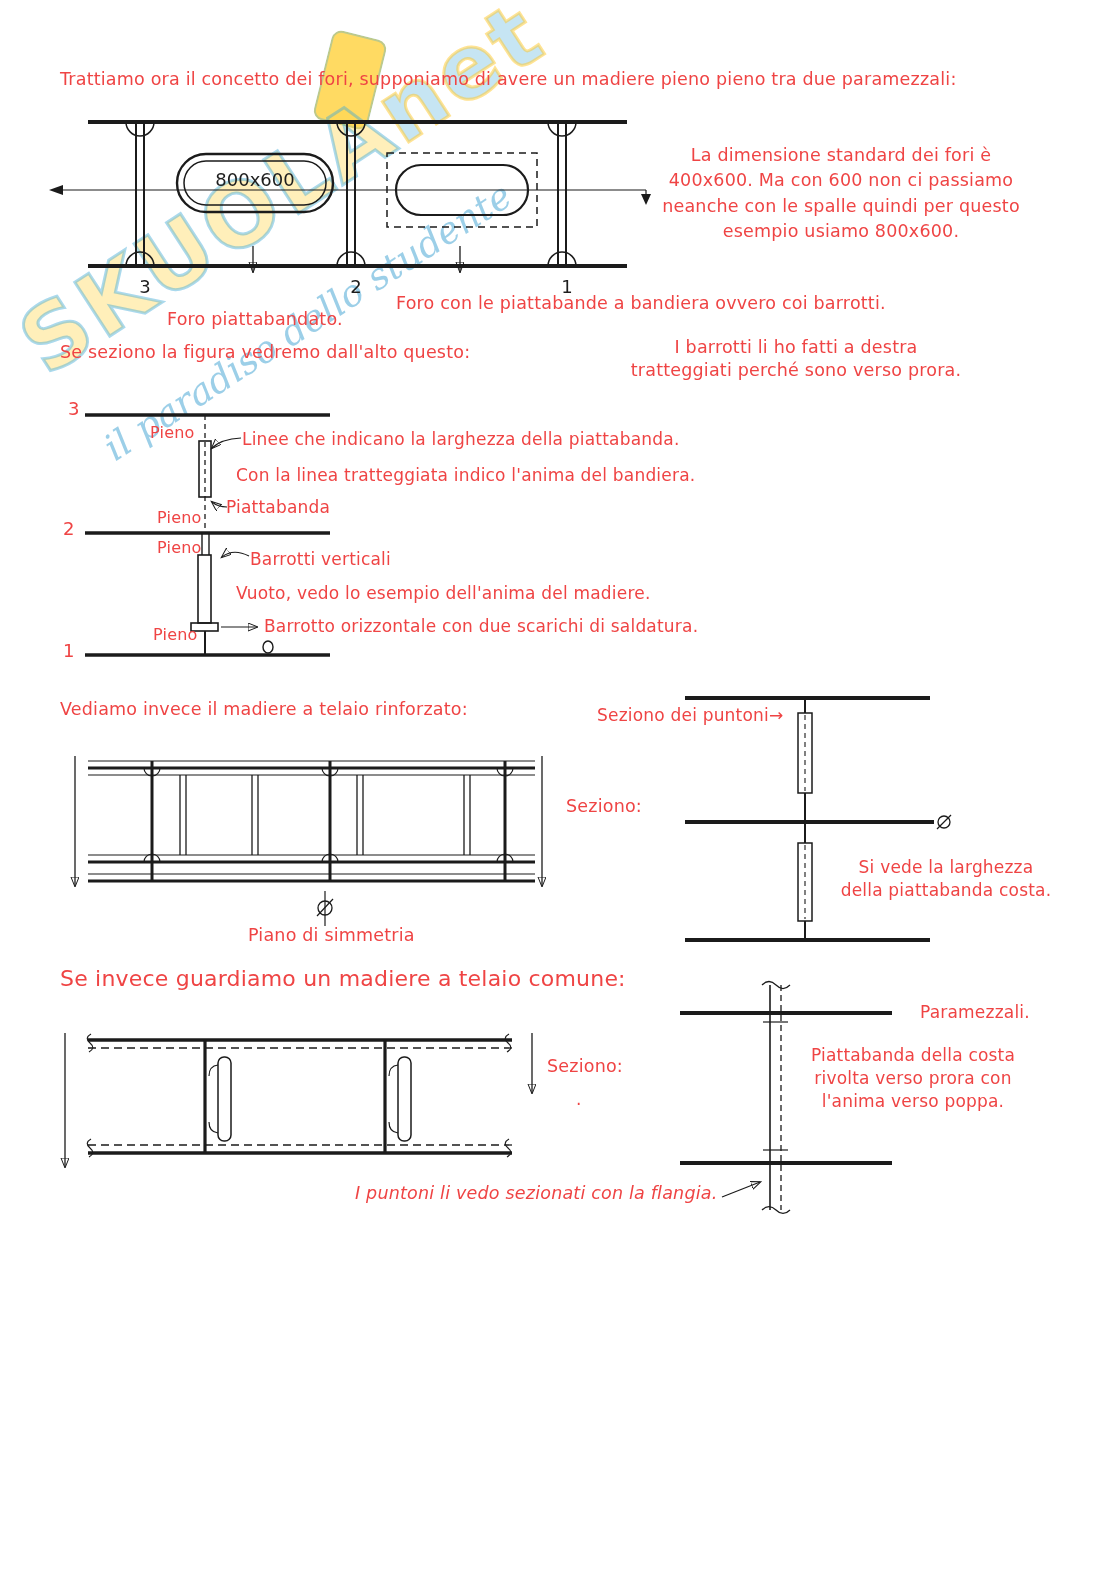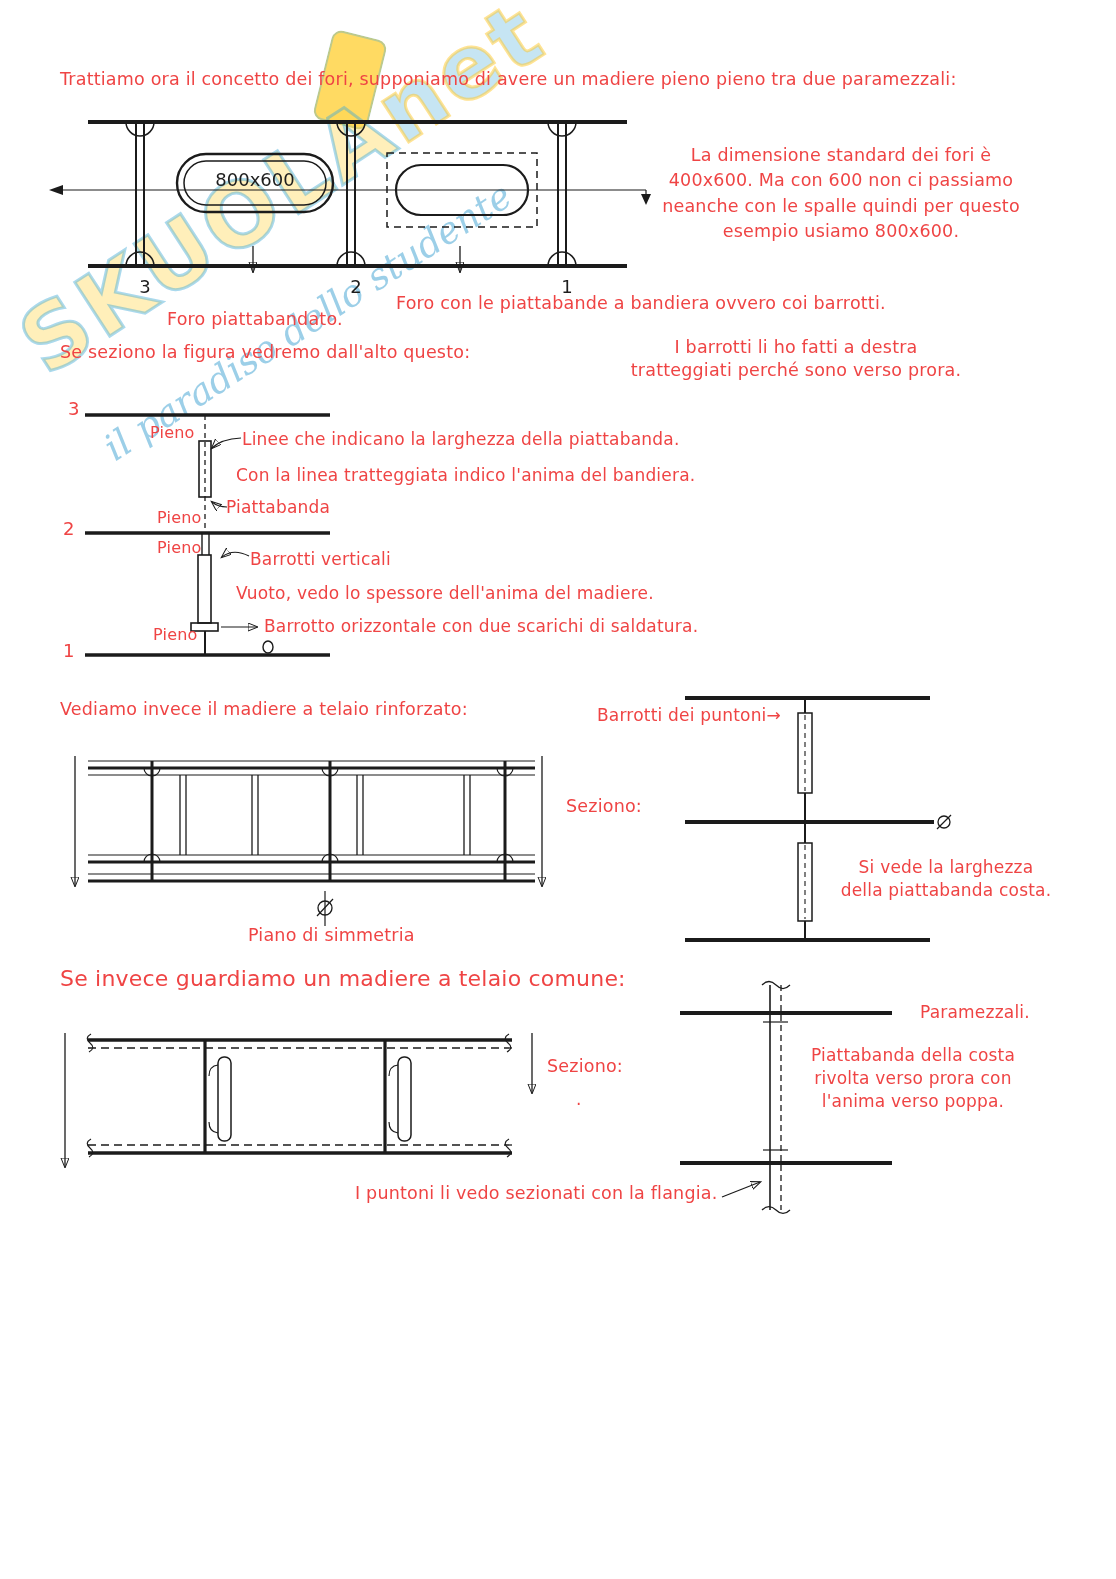--- a/index.html
+++ b/index.html
@@ -126,25 +126,25 @@
 
   <div class="t" style="left:150px;top:422px;font-size:16px;">Pieno</div>
   <div class="t" style="left:157px;top:507px;font-size:16px;">Pieno</div>
   <div class="t" style="left:157px;top:537px;font-size:16px;">Pieno</div>
   <div class="t" style="left:153px;top:624px;font-size:16px;">Pieno</div>
 
   <div class="t" style="left:242px;top:428px;">Linee che indicano la larghezza della piattabanda.</div>
   <div class="t" style="left:236px;top:464px;">Con la linea tratteggiata indico l'anima del bandiera.</div>
   <div class="t" style="left:226px;top:496px;">Piattabanda</div>
   <div class="t" style="left:250px;top:548px;">Barrotti verticali</div>
-  <div class="t" style="left:236px;top:582px;">Vuoto, vedo lo spessore dell'anima del madiere.</div>
+  <div class="t" style="left:236px;top:582px;">Vuoto, vedo lo esempio dell'anima del madiere.</div>
   <div class="t" style="left:264px;top:615px;">Barrotto orizzontale con due scarichi di saldatura.</div>
 
   <div class="t" style="left:60px;top:698px;font-size:17.5px;">Vediamo invece il madiere a telaio rinforzato:</div>
-  <div class="t" style="left:597px;top:704px;"><span>Barrotti dei puntoni</span><span>→</span></div>
+  <div class="t" style="left:597px;top:704px;"><span>Seziono dei puntoni</span><span>→</span></div>
 
   <svg class="fig" width="505" height="235" style="left:55px;top:728px;" viewBox="0 0 505 235">
     <defs>
       <marker id="ar3" markerWidth="12" markerHeight="10" refX="9" refY="4" orient="auto" markerUnits="userSpaceOnUse">
         <path d="M0,0 L10,4 L0,8 Z" fill="#1b1b1b" stroke="none"></path>
       </marker>
     </defs>
     <g>
 
       <line x1="33" y1="33" x2="480" y2="33" stroke-width="1.2"></line>
@@ -263,15 +263,15 @@
       <path d="M102,235 q7,-7 14,0 q7,7 14,0" stroke-width="1.2"></path>
       <line x1="103" y1="47" x2="128" y2="47" stroke-width="1.2"></line>
       <line x1="103" y1="175" x2="128" y2="175" stroke-width="1.2"></line>
 
       <line x1="62" y1="222" x2="100" y2="207" stroke-width="1.2" marker-end="url(#ar5)"></line>
     </g>
   </svg>
 
   <div class="t" style="left:920px;top:1001px;">Paramezzali.</div>
   <div class="t wrap" style="left:800px;top:1044px;width:226px;">Piattabanda della costa rivolta verso prora con l'anima verso poppa.</div>
-  <div class="t" style="left:355px;top:1182px;font-size:17.5px;">I puntoni li vedo sezionati con la flangia.</div>
+  <div class="t" style="left:355px;top:1182px;font-size:17.5px;font-style:italic;">I puntoni li vedo sezionati con la flangia.</div>
 
 </div>
 
 </body></html>

